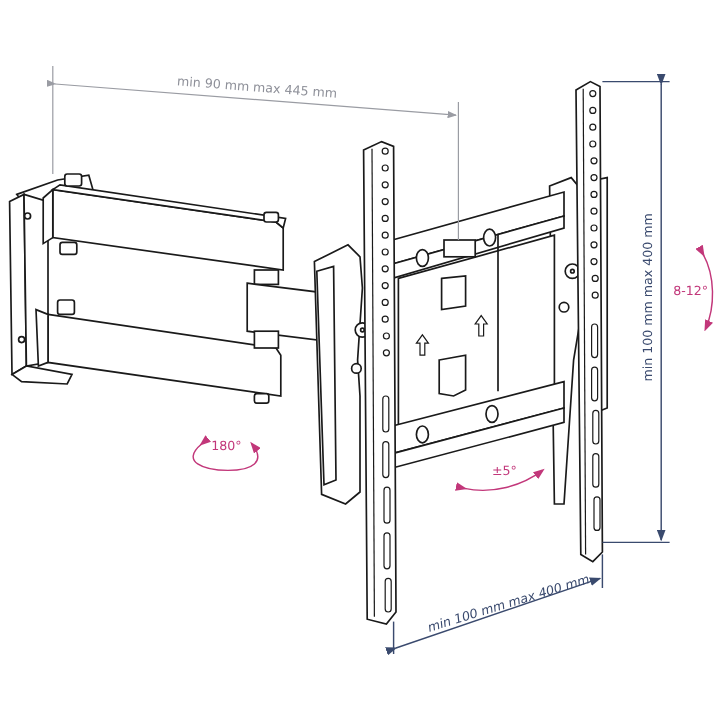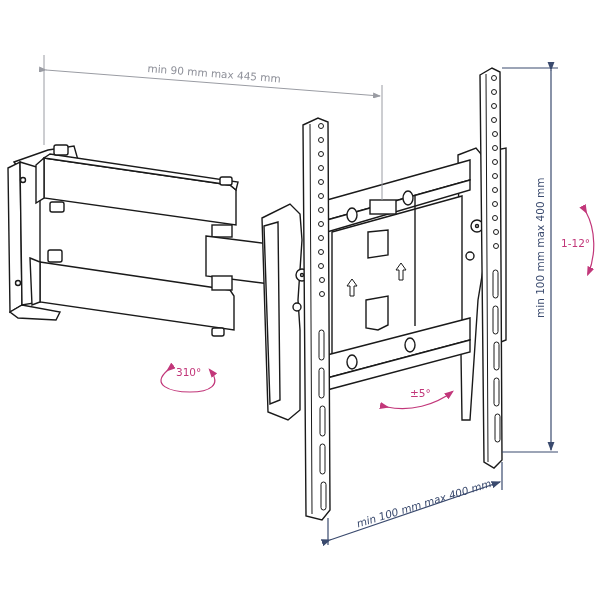--- a/index.html
+++ b/index.html
@@ -168,15 +168,15 @@
     <path d="M387,407 C410,412 435,405 452,392" marker-start="url(#arrMag)" marker-end="url(#arrMag)"></path>
   </g>
   <g stroke="#c2377a" stroke-width="1.2" fill="none">
     <path d="M586,212 C596,230 596,256 588,274" marker-start="url(#arrMag)" marker-end="url(#arrMag)"></path>
   </g>
 </svg>
 
 <div class="dim-label grey" style="left:148px; top:62px; transform: rotate(4.5deg);">min 90 mm max 445 mm</div>
 <div class="dim-label navy" style="left:534px; top:318px; transform: rotate(-90deg);">min 100 mm max 400 mm</div>
 <div class="dim-label navy" style="left:355px; top:518px; transform: rotate(-17deg); font-style: italic;">min 100 mm max 400 mm</div>
-<div class="dim-label magenta" style="left:176px; top:366px;">310°</div>
+<div class="dim-label magenta" style="left:176px; top:366px;">180°</div>
 <div class="dim-label magenta" style="left:410px; top:387px;">±5°</div>
-<div class="dim-label magenta" style="left:561px; top:237px;">1-12°</div>
+<div class="dim-label magenta" style="left:561px; top:237px;">8-12°</div>
 
 </body></html>

